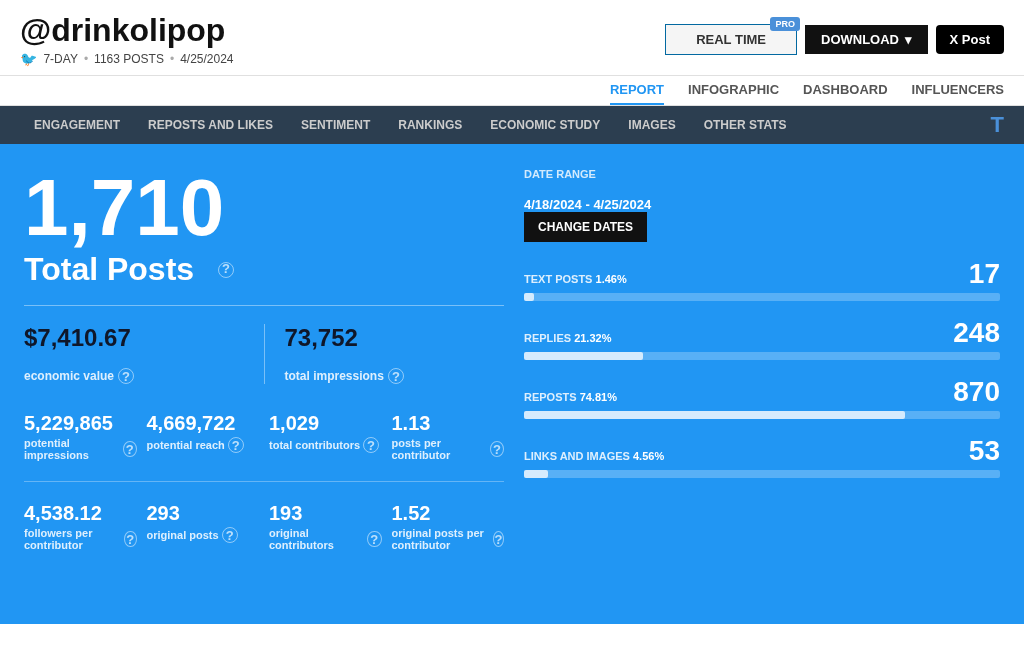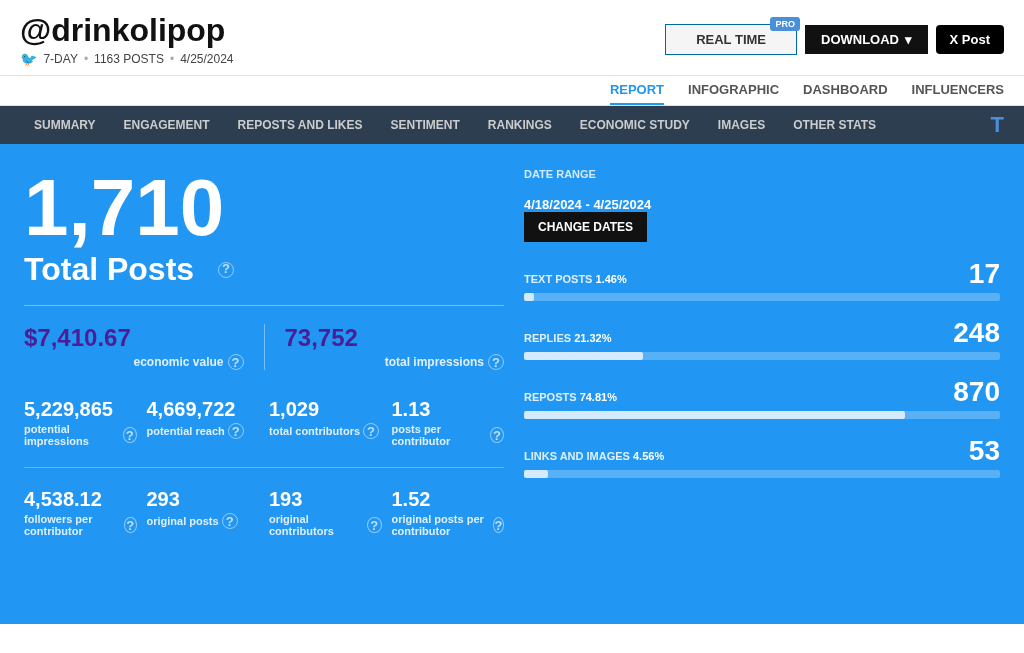--- a/index.html
+++ b/index.html
@@ -33,22 +33,22 @@
 
     
     .left-panel { flex: 0 0 480px; }
     .total-posts-number { font-size: 80px; font-weight: 900; color: #fff; line-height: 1; }
     .total-posts-label { font-size: 32px; font-weight: 900; color: #fff; line-height: 1.1; margin-top: 4px; display: flex; align-items: center; gap: 24px; }
     .help-icon { font-size: 13px; color: rgba(255,255,255,0.7); cursor: pointer; border: 1px solid rgba(255,255,255,0.5); border-radius: 50%; width: 16px; height: 16px; display: inline-flex; align-items: center; justify-content: center; }
     .divider { border: none; border-top: 1px solid rgba(255,255,255,0.4); margin: 18px 0; }
     .stats-row { display: flex; gap: 0; }
     .stat-col { flex: 1; padding-right: 20px; }
     .stat-col.bordered { border-left: 1px solid rgba(255,255,255,0.4); padding-left: 20px; padding-right: 0; }
-    .stat-value { font-size: 24px; font-weight: 900; color: #4c1d95; }
-    .stat-label { font-size: 12px; color: rgba(255,255,255,0.85); margin-top: 2px; display: flex; align-items: center; gap: 4px; font-weight: 600; justify-content: flex-end; }
+    .stat-value { font-size: 24px; font-weight: 900; color: #0f172a; }
+    .stat-label { font-size: 12px; color: rgba(255,255,255,0.85); margin-top: 16px; display: flex; align-items: center; gap: 4px; font-weight: 600; }
 
     
     .bottom-stats { margin-top: 28px; display: grid; grid-template-columns: 1fr 1fr 1fr 1fr; gap: 20px 10px; }
     .bottom-stat-value { font-size: 20px; font-weight: 900; color: #fff; }
     .bottom-stat-label { font-size: 11px; color: rgba(255,255,255,0.85); margin-top: 2px; font-weight: 600; display: flex; align-items: center; gap: 3px; }
     .bottom-divider { grid-column: 1 / -1; border: none; border-top: 1px solid rgba(255,255,255,0.3); }
 
     
     .right-panel { flex: 1; }
     .date-range-row { display: flex; align-items: flex-start; justify-content: space-between; margin-bottom: 18px; flex-direction: column; }
@@ -96,21 +96,20 @@
 </div>
 
 <div class="nav-tabs">
   <a class="nav-tab active">REPORT</a>
   <a class="nav-tab">INFOGRAPHIC</a>
   <a class="nav-tab">DASHBOARD</a>
   <a class="nav-tab">INFLUENCERS</a>
 </div>
 
 <div class="sub-nav">
-  <span class="sub-nav-item">SUMMARY</span>
   <span class="sub-nav-item">ENGAGEMENT</span>
   <span class="sub-nav-item">REPOSTS AND LIKES</span>
   <span class="sub-nav-item">SENTIMENT</span>
   <span class="sub-nav-item">RANKINGS</span>
   <span class="sub-nav-item">ECONOMIC STUDY</span>
   <span class="sub-nav-item">IMAGES</span>
   <span class="sub-nav-item">OTHER STATS</span>
   <span class="sub-nav-logo">T</span>
 </div>
 

